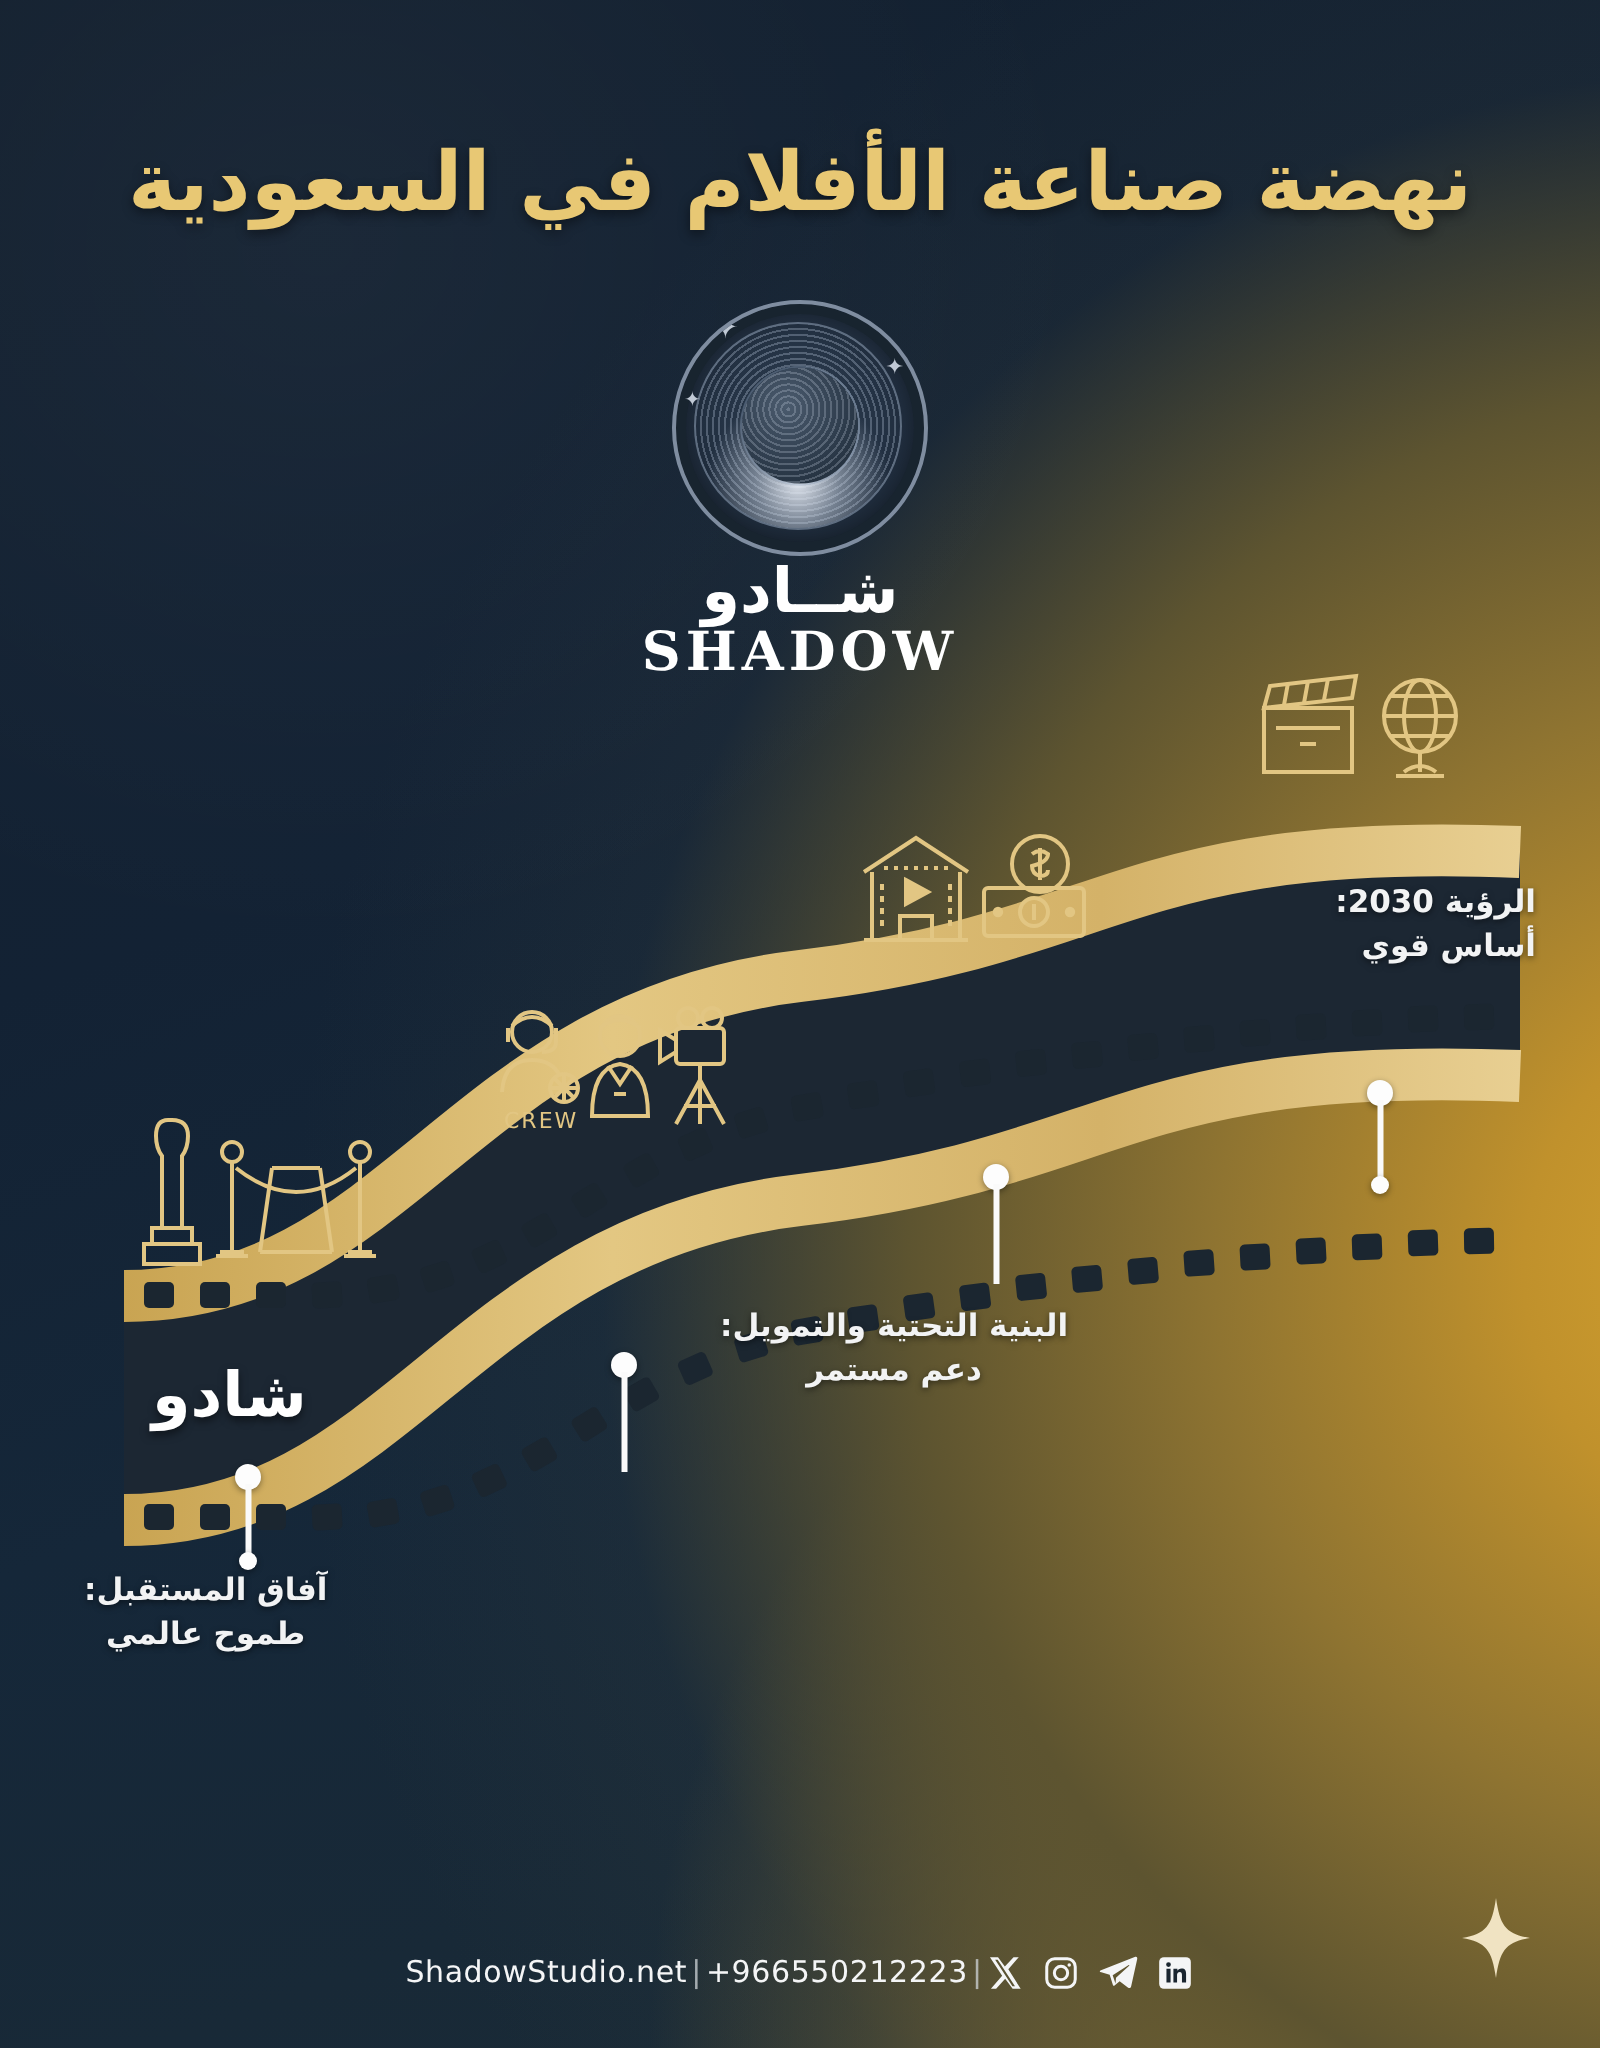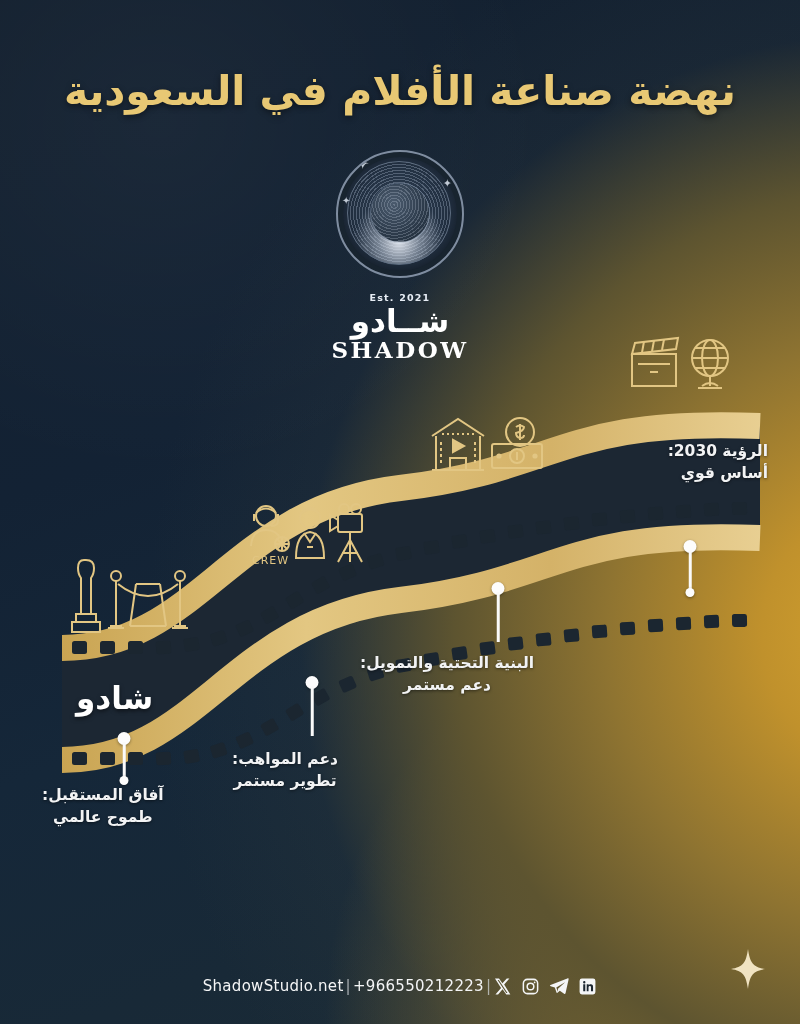--- a/index.html
+++ b/index.html
@@ -63,21 +63,21 @@
   .spark.s3{right:10px;top:26px;font-size:11px;}
   .est{
     margin-top:14px;color:#e7edf5;font-size:9.5px;font-weight:bold;
     letter-spacing:1.2px;text-align:center;
   }
   .logo-ar{
     color:#fff;font-size:31px;font-weight:bold;direction:rtl;
     letter-spacing:2px;line-height:1.05;margin-top:2px;text-align:center;
   }
   .logo-en{
-    color:#fff;font-size:23px;font-weight:bold;letter-spacing:2.5px;
+    color:#fff;font-size:27px;font-weight:bold;letter-spacing:2.5px;
     font-family:"DejaVu Serif","Liberation Serif",serif;line-height:1.05;
   }
 
   
   .film-layer{position:absolute;left:0;top:0;width:800px;height:1024px;pointer-events:none;}
 
   
   .icons{position:absolute;}
   .icons svg{display:block;}
 
@@ -129,21 +129,20 @@
   <div class="title">نهضة صناعة الأفلام في السعودية</div>
 
   <div class="logo">
     <div class="logo-mark">
       <div class="logo-ring"></div>
       <div class="logo-core"></div>
       <span class="spark s1">✦</span>
       <span class="spark s2">✦</span>
       <span class="spark s3">✦</span>
     </div>
-    <div class="est">Est. 2021</div>
     <div class="logo-ar">شــادو</div>
     <div class="logo-en">SHADOW</div>
   </div>
 
   <svg class="film-layer" viewBox="0 0 800 1024">
     <defs>
       <linearGradient id="goldG" x1="0" y1="0" x2="1" y2="0">
         <stop offset="0" stop-color="#c9a452"></stop>
         <stop offset="0.35" stop-color="#e3c782"></stop>
         <stop offset="0.7" stop-color="#d4b268"></stop>
@@ -351,24 +350,20 @@
     <div class="stem" style="top:10px;height:50px;"></div>
   </div>
   <div class="callout" style="left:360px;top:652px;">
     <span>البنية التحتية والتمويل:</span>
     <span class="l2">دعم مستمر</span>
   </div>
 
   <div class="conn" style="left:312px;top:676px;height:62px;">
     <div class="dot" style="top:0;"></div>
     <div class="stem" style="top:10px;height:50px;"></div>
-  </div>
-  <div class="callout" style="left:232px;top:748px;">
-    <span>دعم المواهب:</span>
-    <span class="l2">تطوير مستمر</span>
   </div>
 
   <div class="conn" style="left:124px;top:732px;height:60px;">
     <div class="dot" style="top:0;"></div>
     <div class="stem" style="top:10px;height:38px;"></div>
     <div class="dot small" style="top:44px;"></div>
   </div>
   <div class="callout" style="left:42px;top:784px;">
     <span>آفاق المستقبل:</span>
     <span class="l2">طموح عالمي</span>

